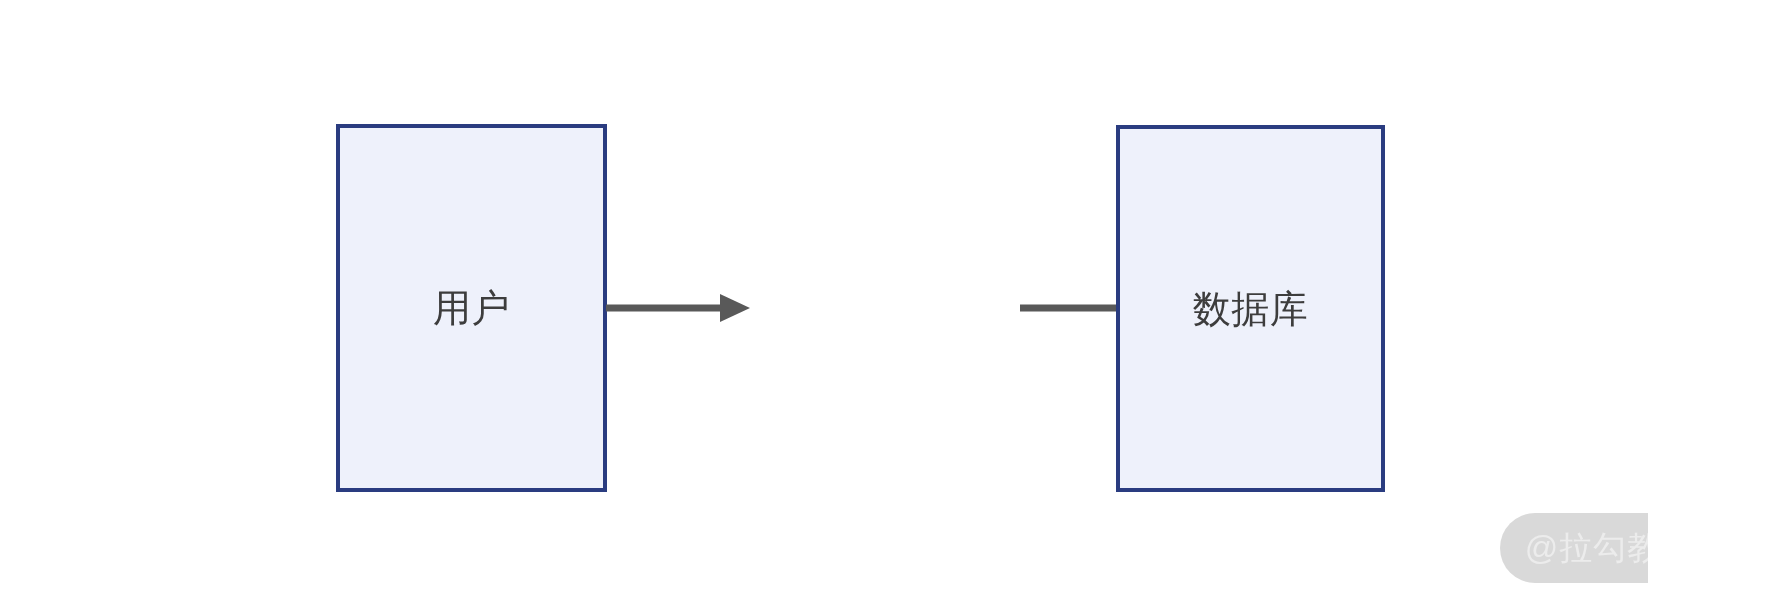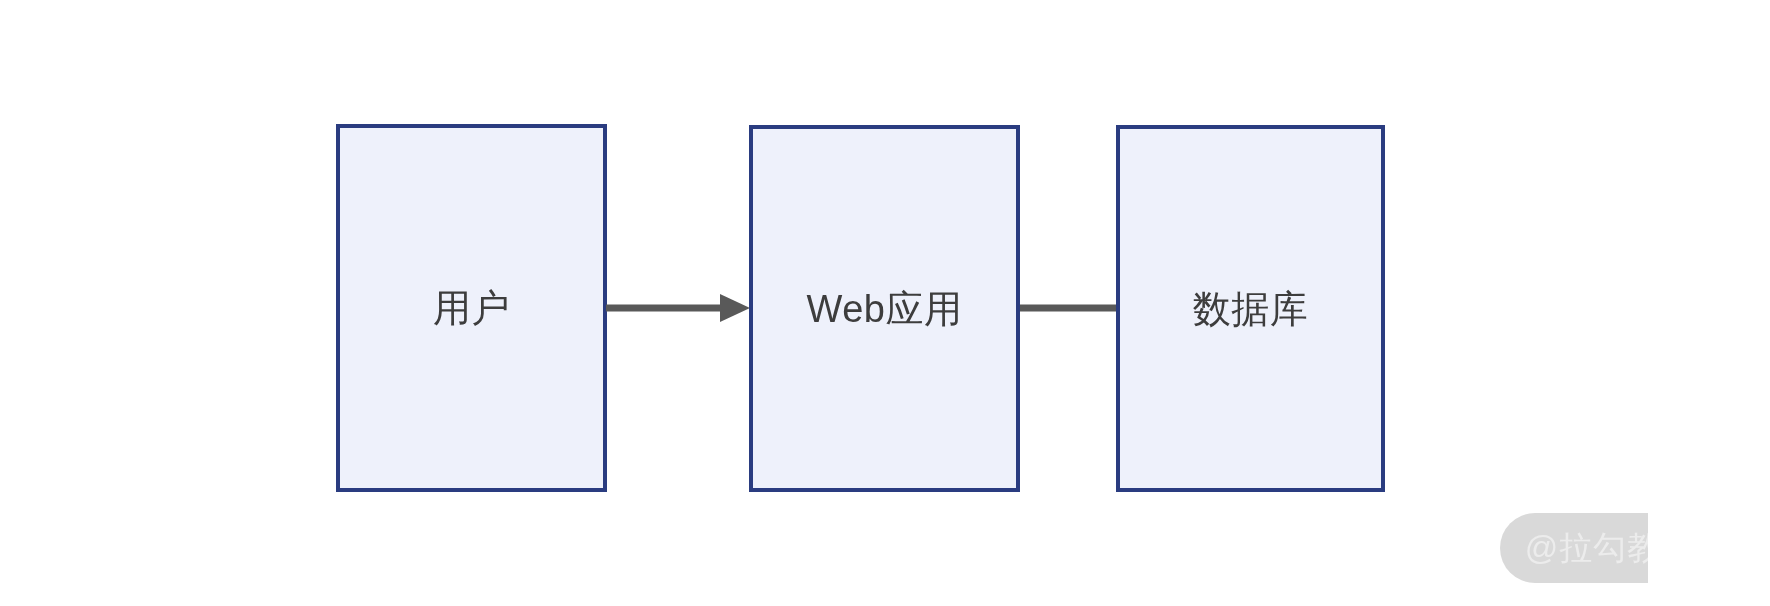--- a/index.html
+++ b/index.html
@@ -77,23 +77,20 @@
     <span class="node-label">用户</span>
   </div>
 
   <div class="connector" id="edge-user-webapp">
     <svg width="152" height="48" viewBox="0 0 152 48" xmlns="http://www.w3.org/2000/svg">
       <line x1="4" y1="24" x2="120" y2="24" stroke="#595959" stroke-width="7" stroke-linecap="butt"></line>
       <polygon points="118,10 148,24 118,38" fill="#595959"></polygon>
     </svg>
   </div>
 
-  <div class="node" id="node-webapp">
-    <span class="node-label">Web应用</span>
-  </div>
 
   <div class="connector" id="edge-webapp-db">
     <svg width="154" height="48" viewBox="0 0 154 48" xmlns="http://www.w3.org/2000/svg">
       <line x1="4" y1="24" x2="122" y2="24" stroke="#595959" stroke-width="7" stroke-linecap="butt"></line>
       <polygon points="120,10 150,24 120,38" fill="#595959"></polygon>
     </svg>
   </div>
 
   <div class="node" id="node-db">
     <span class="node-label">数据库</span>

